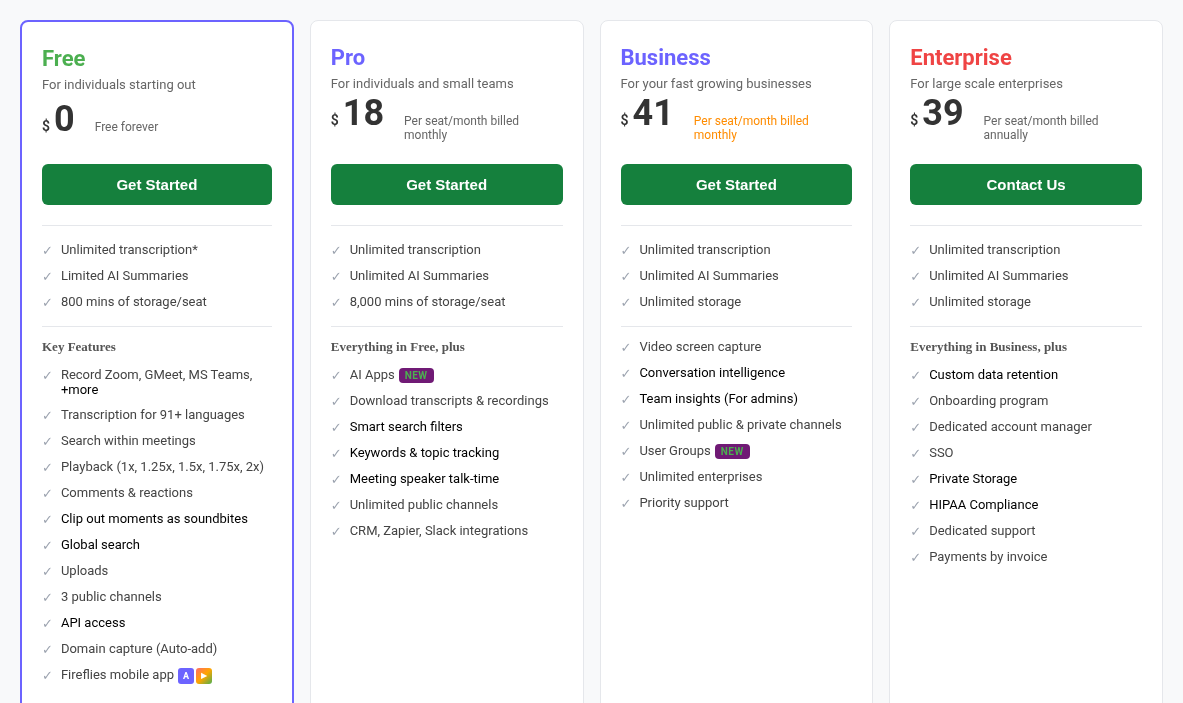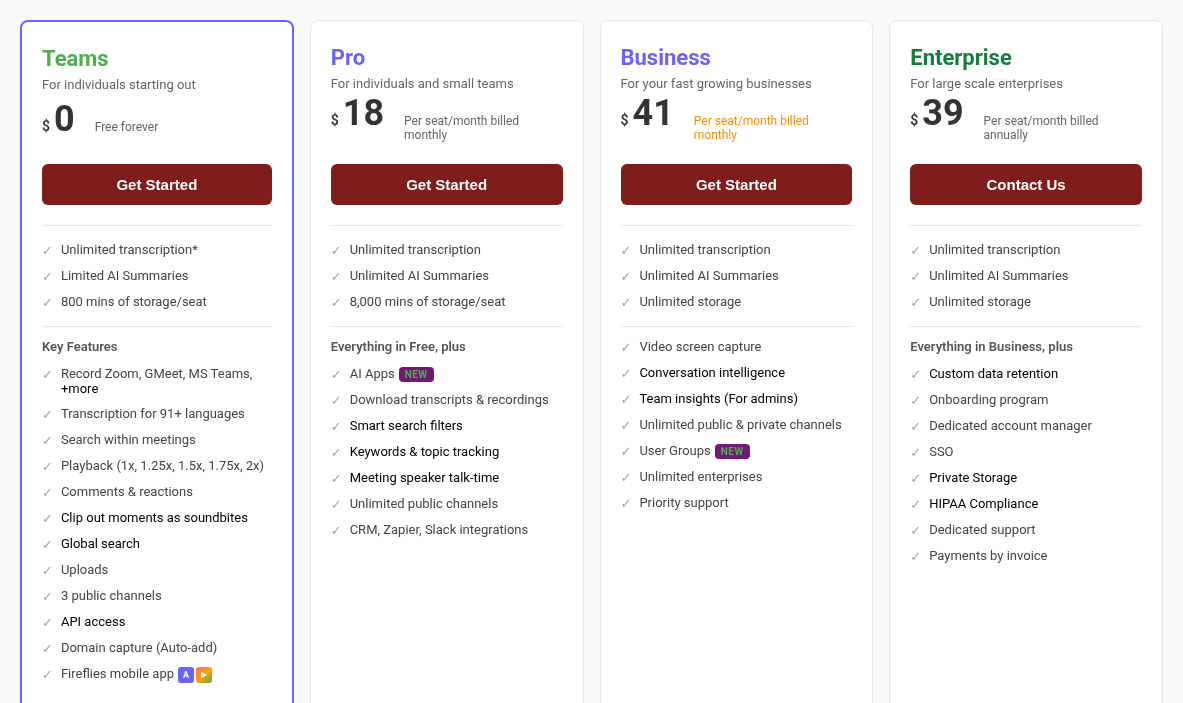--- a/index.html
+++ b/index.html
@@ -27,21 +27,21 @@
       border: 2px solid #6c63ff;
     }
     .plan-title {
       font-size: 22px;
       font-weight: 700;
       margin-bottom: 6px;
     }
     .plan-title.free { color: #4caf50; }
     .plan-title.pro { color: #6c63ff; }
     .plan-title.business { color: #6c63ff; }
-    .plan-title.enterprise { color: #15803d; }
+    .plan-title.enterprise { color: #ef4444; }
     .plan-subtitle {
       font-size: 13px;
       color: #666;
       margin-bottom: 4px;
     }
     .price-row {
       display: flex;
       align-items: baseline;
       gap: 4px;
       margin-bottom: 6px;
@@ -67,21 +67,21 @@
     .price-block {
       min-height: 52px;
       margin-bottom: 16px;
       display: flex;
       align-items: center;
     }
     .cta-button {
       display: block;
       width: 100%;
       padding: 12px;
-      background: #7f1d1d;
+      background: #15803d;
       color: #fff;
       border: none;
       border-radius: 6px;
       font-size: 15px;
       font-weight: 600;
       cursor: pointer;
       text-align: center;
       margin-bottom: 20px;
     }
     .features-section {
@@ -105,20 +105,21 @@
     .feature-link {
       color: #000000;
       text-decoration: none;
     }
     .section-label {
       font-size: 13px;
       font-weight: 600;
       color: #555;
       margin-bottom: 12px;
       margin-top: 4px;
+      font-family: Liberation Serif, serif;
     }
     .badge {
       display: inline-block;
       background: #e8f5e9;
       color: #4caf50;
       font-size: 10px;
       font-weight: 700;
       padding: 2px 6px;
       border-radius: 4px;
       margin-left: 4px;
@@ -154,21 +155,21 @@
       justify-content: center;
       font-size: 8px;
       color: white;
     }
   </style>
 </head>
 <body>
 
 <div class="pricing-grid">
 <div class="plan-card highlighted">
-      <div class="plan-title free">Teams</div>
+      <div class="plan-title free">Free</div>
       <div class="plan-subtitle">For individuals starting out</div>
       <div class="price-block">
         <div class="price-row">
           <span class="price-dollar">$</span>
           <span class="price-amount">0</span>
           <span class="price-desc">Free forever</span>
         </div>
       </div>
       <button class="cta-button">Get Started</button>
       <div class="features-section">

